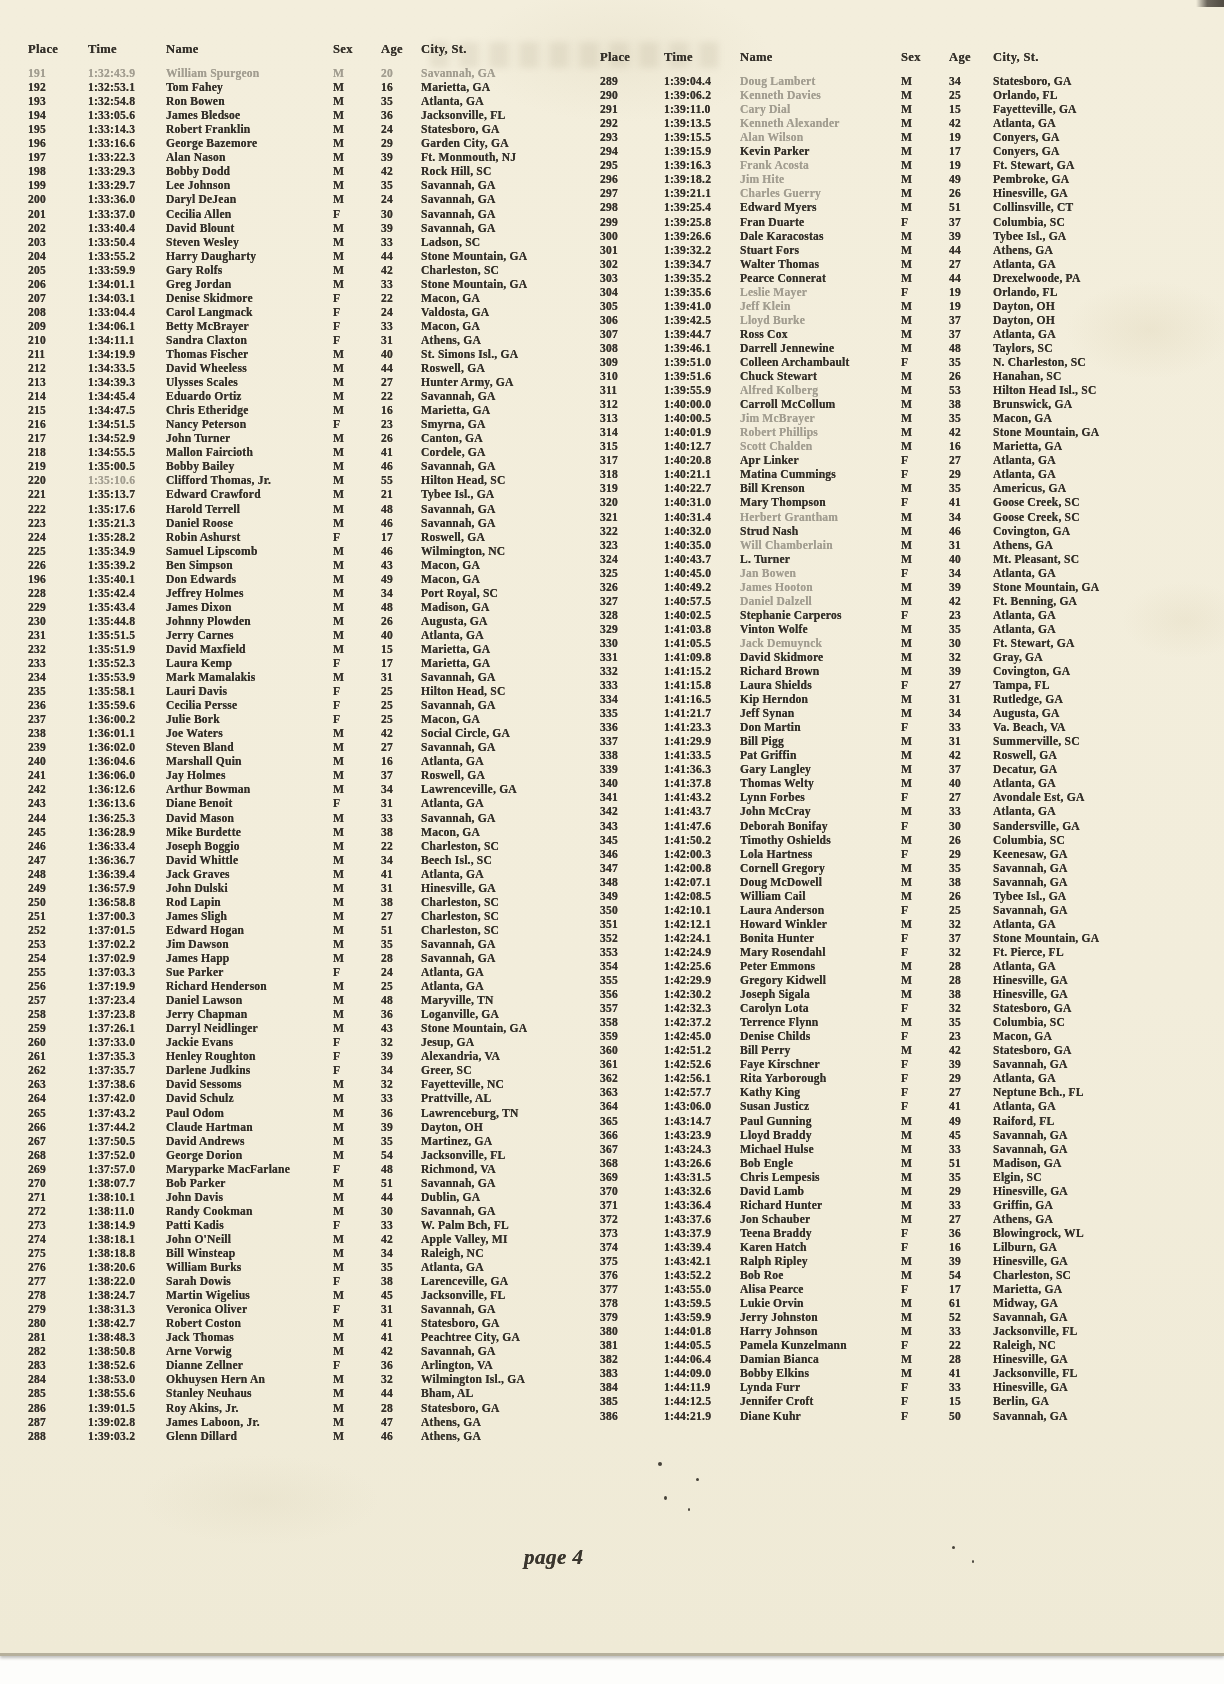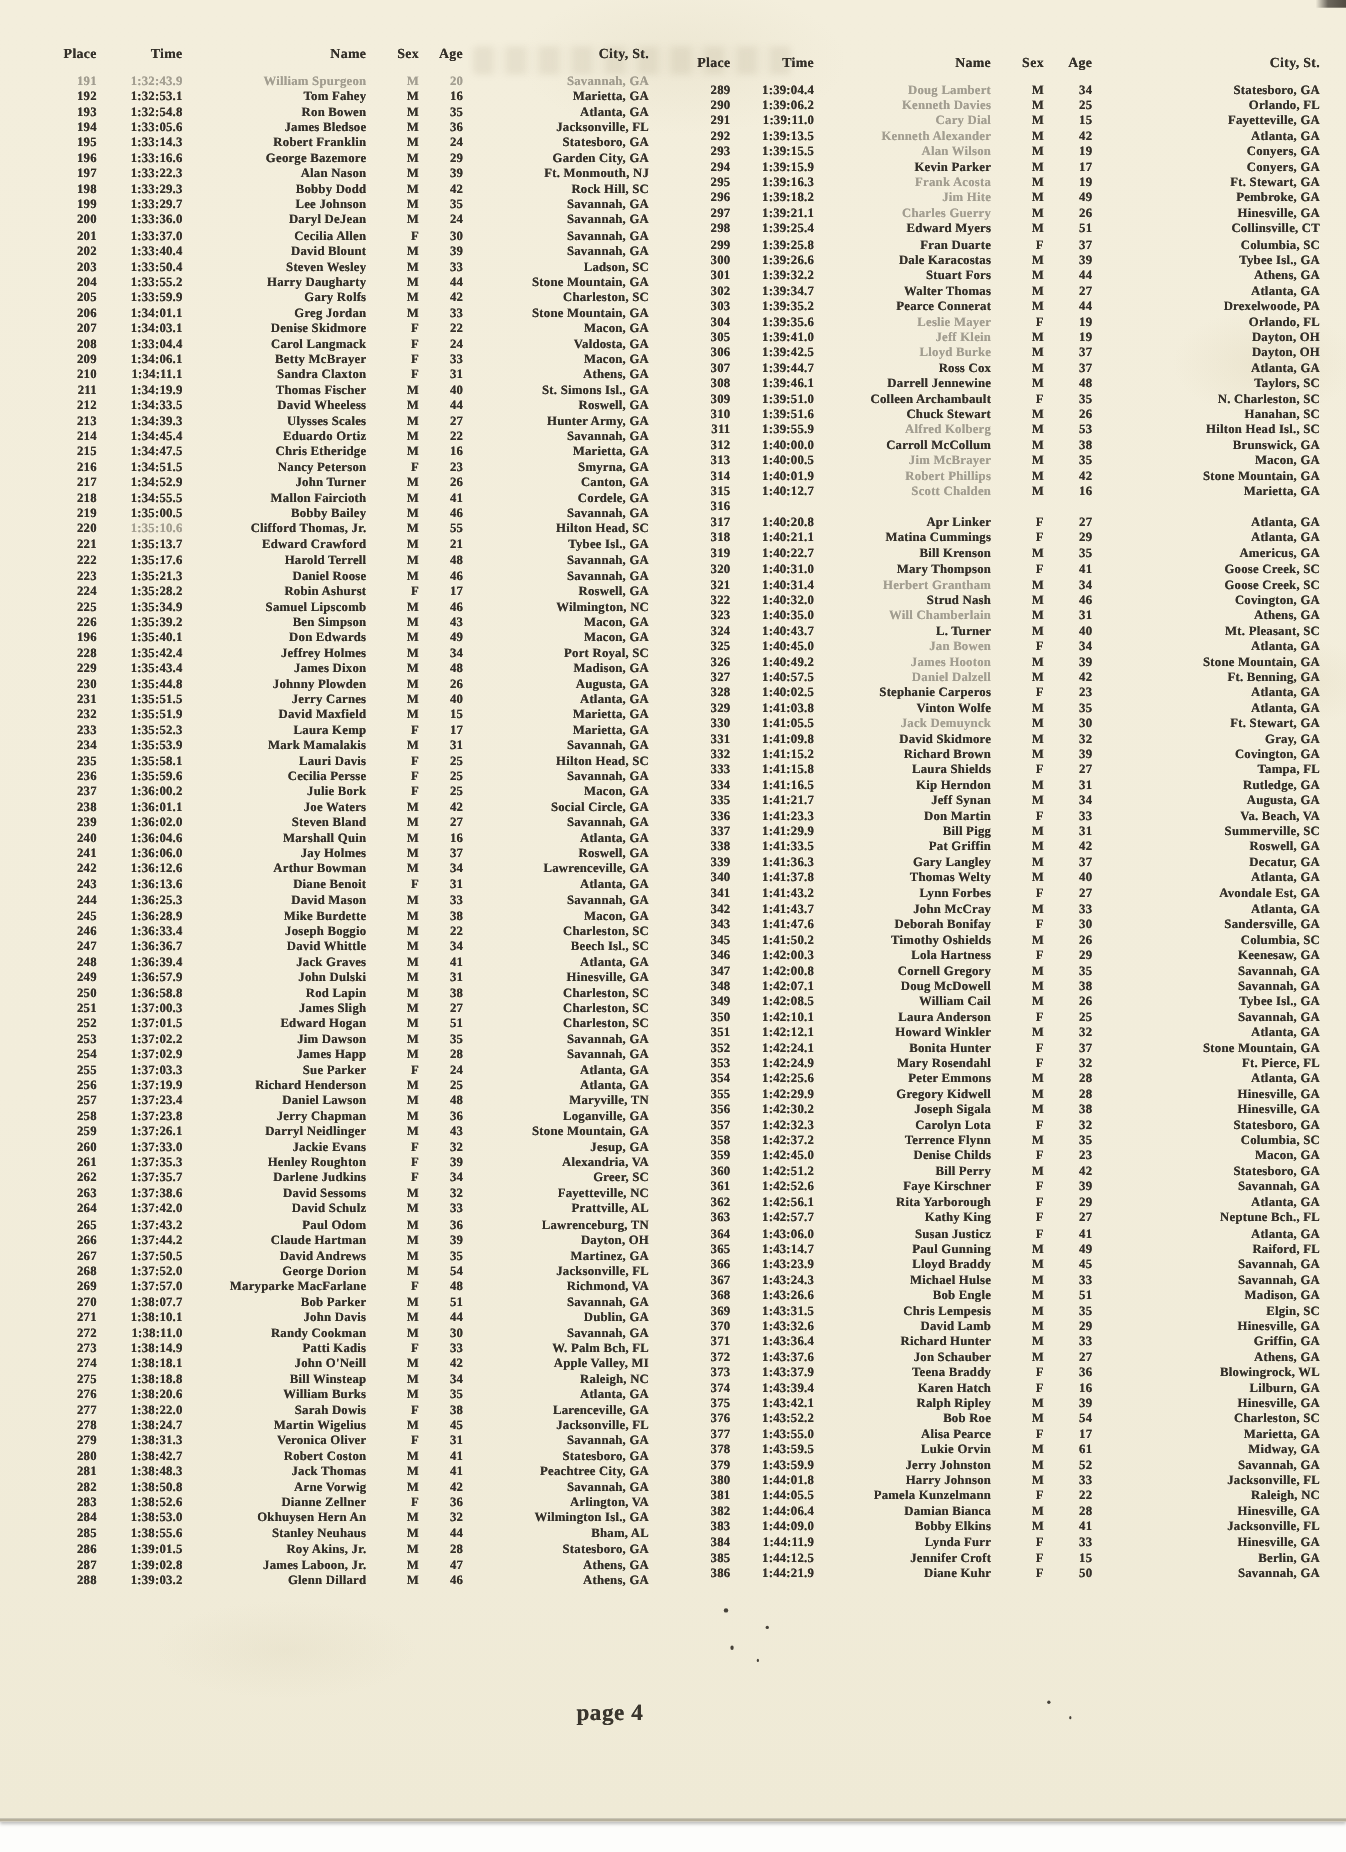--- a/index.html
+++ b/index.html
@@ -12,21 +12,20 @@
   .paper{
     position:absolute;left:0;top:0;width:1224px;height:1653px;
     background:
       radial-gradient(ellipse 120px 70px at 1150px 330px, rgba(203,188,148,.18), transparent 70%),
       radial-gradient(ellipse 90px 55px at 1185px 620px, rgba(203,188,148,.15), transparent 70%),
       radial-gradient(ellipse 200px 90px at 620px 55px, rgba(190,178,140,.12), transparent 75%),
       radial-gradient(ellipse 160px 60px at 260px 1500px, rgba(190,178,140,.10), transparent 75%),
       linear-gradient(180deg,#f3eedc 0%,#f2eddb 60%,#efead6 100%);
     border-bottom:3px solid #b6b09c;
     box-shadow:0 2px 3px rgba(0,0,0,.25);
-    text-align:right;
   }
   .corner-mark{
     position:absolute;top:0;left:1196px;width:28px;height:7px;
     background:linear-gradient(90deg,transparent,#6b665c 40%,#504b42);
   }
   .bleed{
     position:absolute;left:430px;top:42px;width:290px;height:26px;
     background:repeating-linear-gradient(90deg, rgba(150,138,108,.28) 0 18px, rgba(150,138,108,.05) 18px 30px);
     filter:blur(3px);opacity:.5;border-radius:4px;
   }
@@ -36,21 +35,21 @@
     height:14.05px;line-height:14.05px;
     font-size:11.6px;font-weight:bold;letter-spacing:.2px;
     white-space:nowrap;
   }
   .row .cell{overflow:visible;text-shadow:0 0 .35px rgba(40,36,28,.85);}
   .row.header{font-size:12.6px;margin-bottom:11px;letter-spacing:.3px;}
   .fade{opacity:.42;filter:blur(.45px);}
   .footer{
     position:absolute;left:524px;top:1545px;
     font-size:21px;font-weight:bold;color:#3a362e;
-    letter-spacing:.5px;text-shadow:0 0 .4px rgba(40,36,28,.9);
+    letter-spacing:.5px;text-shadow:0 0 .4px rgba(40,36,28,.9);font-style:italic;
   }
   .speck{position:absolute;background:#46423a;border-radius:50%;}
 </style>
 </head>
 <body>
 
 <div class="paper">
   <div class="bleed"></div>
   <div class="corner-mark"></div>
 
@@ -1068,28 +1067,20 @@
       </div>
       <div class="row">
         <div class="cell">315</div>
         <div class="cell">1:40:12.7</div>
         <div class="cell fade">Scott Chalden</div>
         <div class="cell">M</div>
         <div class="cell">16</div>
         <div class="cell">Marietta, GA</div>
       </div>
       <div class="row">
-        <div class="cell">316</div>
-        <div class="cell"></div>
-        <div class="cell"></div>
-        <div class="cell"></div>
-        <div class="cell"></div>
-        <div class="cell"></div>
-      </div>
-      <div class="row">
         <div class="cell">317</div>
         <div class="cell">1:40:20.8</div>
         <div class="cell">Apr Linker</div>
         <div class="cell">F</div>
         <div class="cell">27</div>
         <div class="cell">Atlanta, GA</div>
       </div>
       <div class="row">
         <div class="cell">318</div>
         <div class="cell">1:40:21.1</div>

